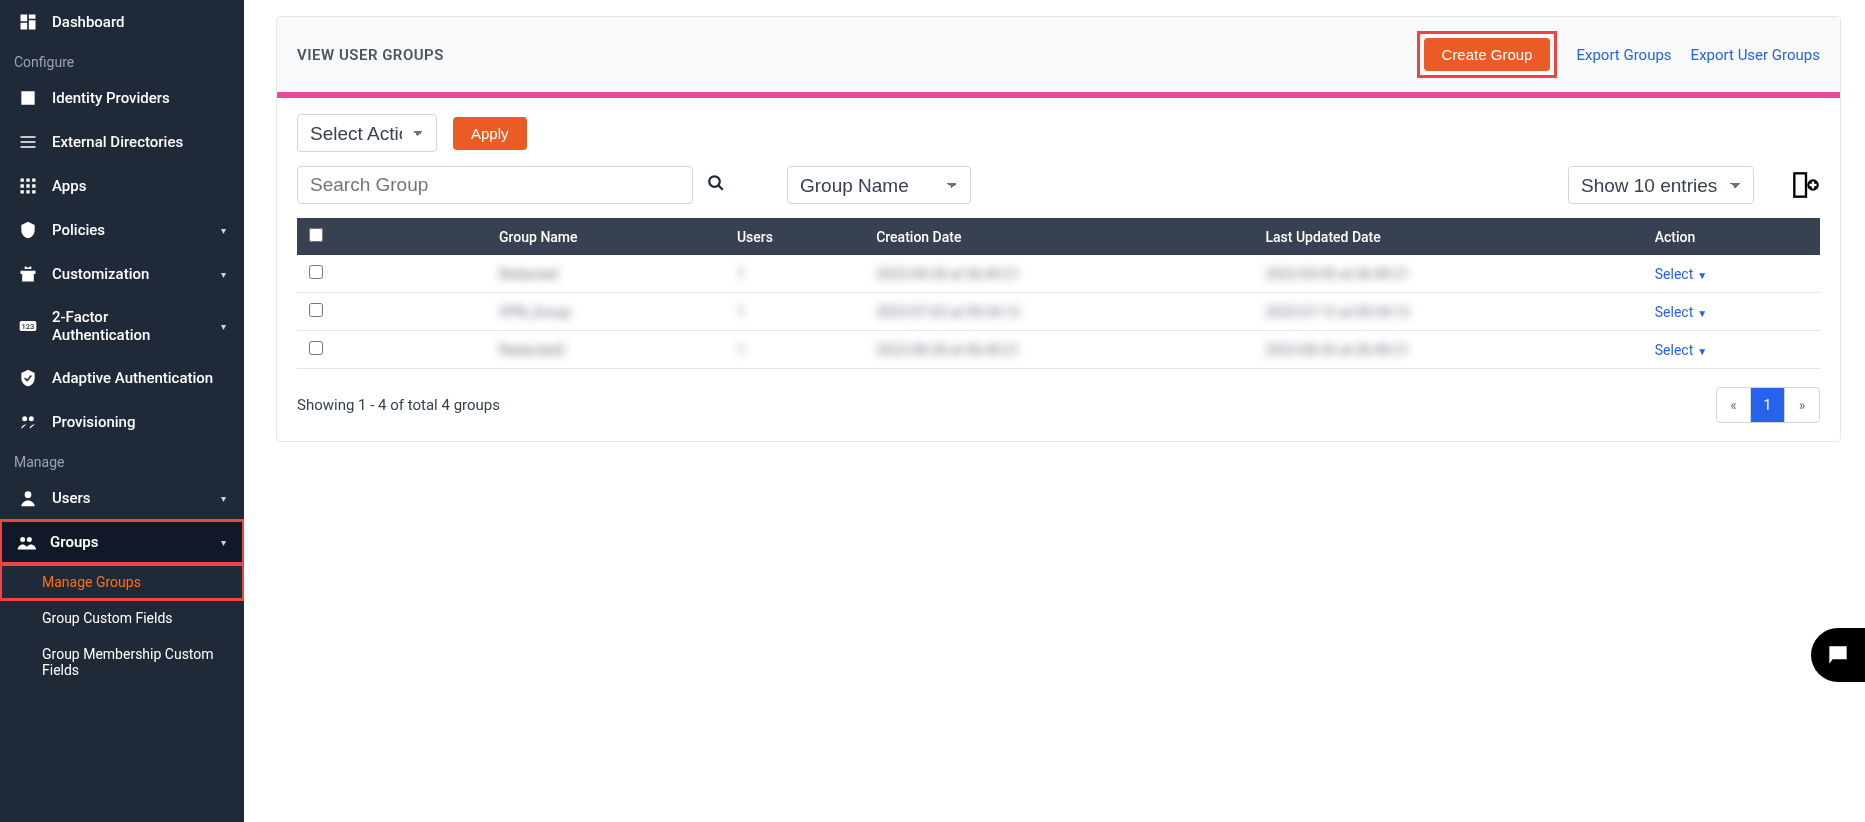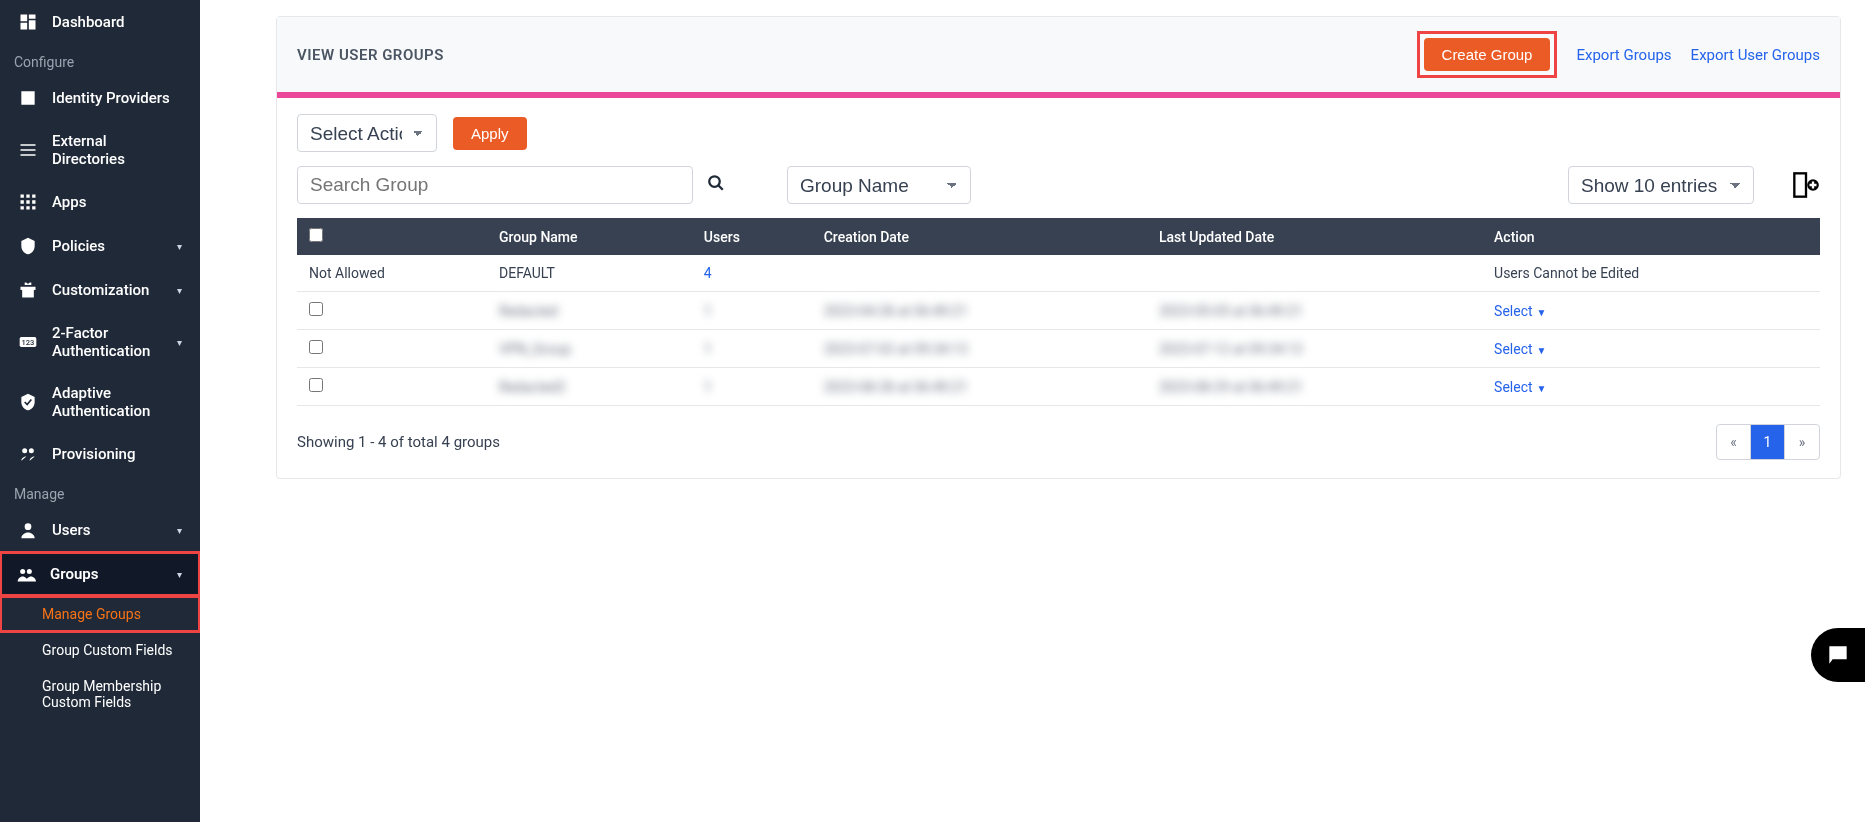--- a/index.html
+++ b/index.html
@@ -1,19 +1,19 @@
 <!DOCTYPE html>
 <html><head>
 <meta charset="utf-8">
 <style>
   * { box-sizing: border-box; margin: 0; padding: 0; }
   body { font-family: -apple-system, "Segoe UI", Roboto, sans-serif; font-size: 14px; color: #333; background: #fff; width: 1865px; height: 822px; overflow: hidden; }
 
   
-  .sidebar { position: fixed; left:0; top:0; bottom:0; width:200px; background:#1f2937; color:#fff; overflow-y:auto; }
+  .sidebar { position: fixed; left:0; top:0; bottom:0; width:244px; background:#1f2937; color:#fff; overflow-y:auto; }
   .sidebar::-webkit-scrollbar { width:8px; }
   .sidebar::-webkit-scrollbar-thumb { background:#4b5563; }
   .sb-item { display:flex; align-items:center; gap:14px; padding:12px 18px; cursor:pointer; font-size:15px; font-weight:500; color:#fff; }
   .sb-item .chev { margin-left:auto; font-size:10px; color:#cbd5e1; }
   .sb-item svg { width:20px; height:20px; fill:#fff; flex-shrink:0; }
   .sb-section { padding:10px 14px 6px; color:#9ca3af; font-size:14px; }
   .sb-subitem { padding:10px 10px 10px 42px; font-size:14px; color:#fff; cursor:pointer; }
   .sb-subitem.active { color:#f97316; }
   .highlight-red { outline:3px solid #ef4444; outline-offset:-2px; }
 
@@ -199,28 +199,20 @@
           <th class="first-col"></th>
           <th>Group Name</th>
           <th>Users</th>
           <th>Creation Date</th>
           <th>Last Updated Date</th>
           <th>Action</th>
         </tr>
       </thead>
       <tbody>
         <tr>
-          <td colspan="2">Not Allowed</td>
-          <td>DEFAULT</td>
-          <td><span class="cell-link">4</span></td>
-          <td></td>
-          <td></td>
-          <td>Users Cannot be Edited</td>
-        </tr>
-        <tr>
           <td colspan="2"><input type="checkbox" class="chk" style=""></td>
           <td><span class="blur">Redacted</span></td>
           <td><span class="blur">1</span></td>
           <td><span class="blur">2023-04-28 at 06:49:21</span></td>
           <td><span class="blur">2023-05-05 at 06:49:21</span></td>
           <td><span class="select-drop"><span>Select</span><span class="caret">▼</span></span></td>
         </tr>
         <tr>
           <td colspan="2"><input type="checkbox" class="chk" style=""></td>
           <td><span class="blur">VPN_Group</span></td>

